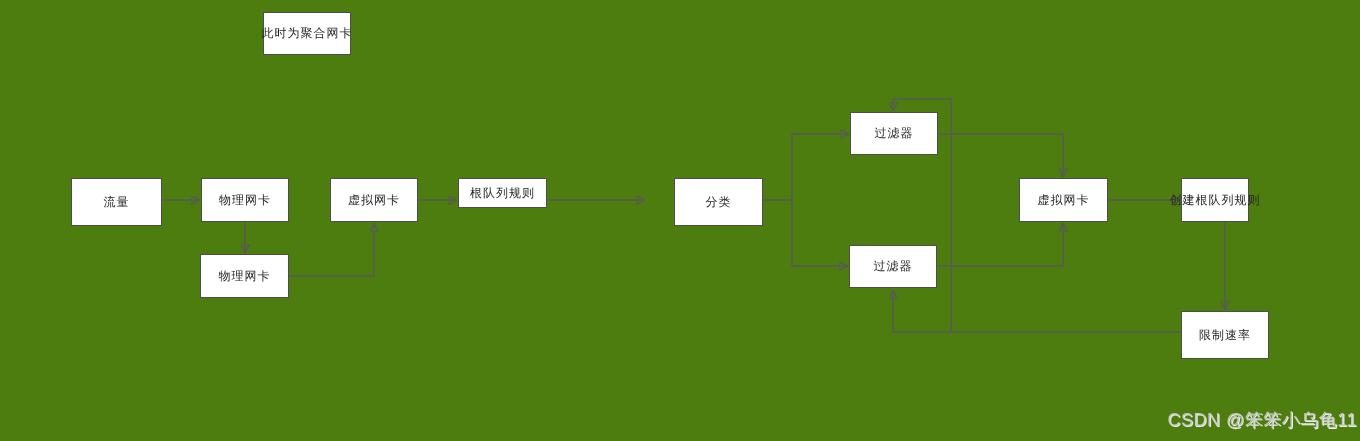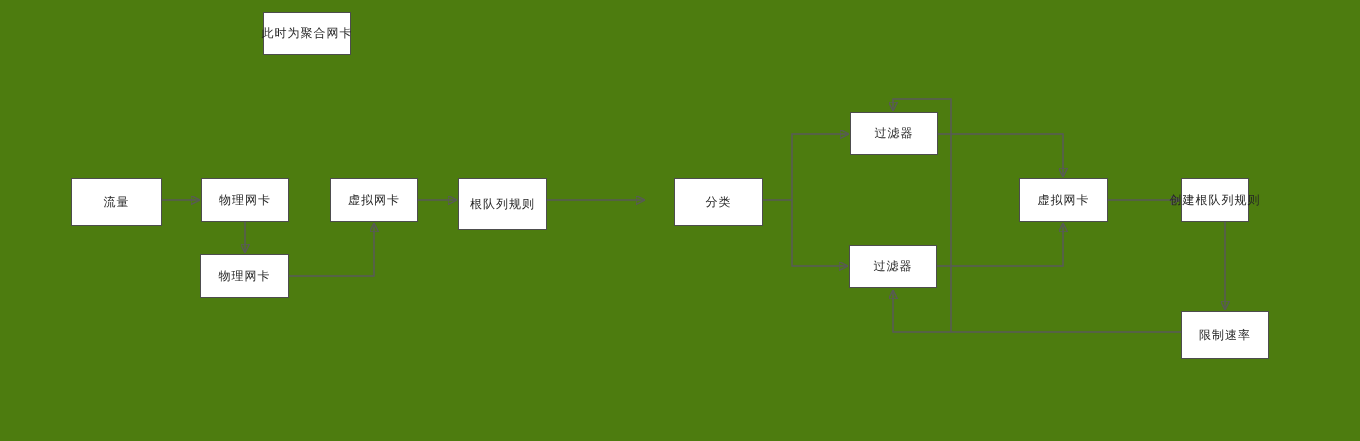--- a/index.html
+++ b/index.html
@@ -88,21 +88,21 @@
   </div>
 
   <div class="node" style="left:200px; top:254px; width:89px; height:44px;">
     <span>物理网卡</span>
   </div>
 
   <div class="node" style="left:330px; top:178px; width:88px; height:44px;">
     <span>虚拟网卡</span>
   </div>
 
-  <div class="node" style="left:458px; top:178px; width:89px; height:52px;">
+  <div class="node" style="left:458px; top:178px; width:89px; height:30px;">
     <span>根队列规则</span>
   </div>
 
   <div class="node" style="left:674px; top:178px; width:89px; height:48px;">
     <span>分类</span>
   </div>
 
   <div class="node" style="left:850px; top:112px; width:88px; height:43px;">
     <span>过滤器</span>
   </div>
@@ -116,14 +116,15 @@
   </div>
 
   <div class="node" style="left:1181px; top:178px; width:68px; height:44px;">
     <span>创建根队列规则</span>
   </div>
 
   <div class="node" style="left:1181px; top:311px; width:88px; height:48px;">
     <span>限制速率</span>
   </div>
 
+  <div class="watermark">CSDN @笨笨小乌龟11</div>
 
 </div>
 
 </body></html>

